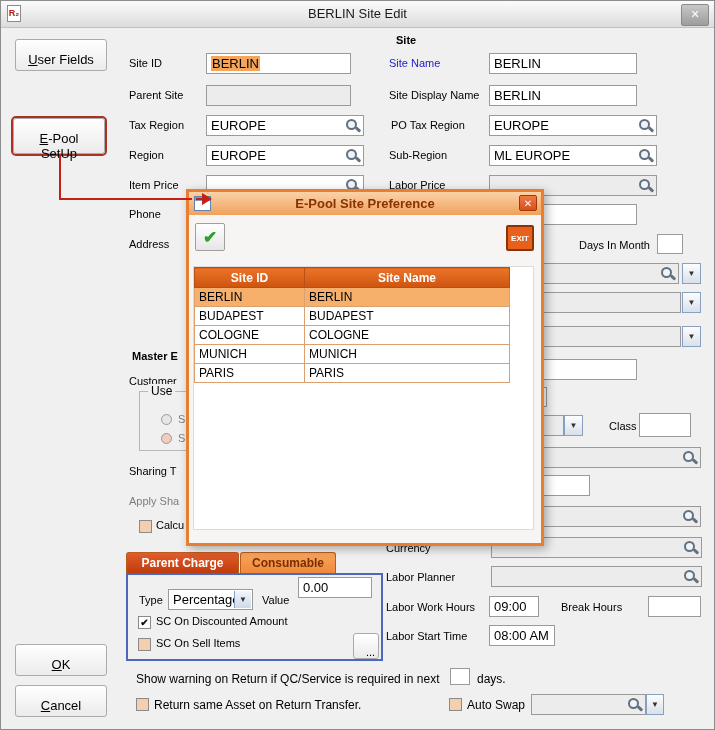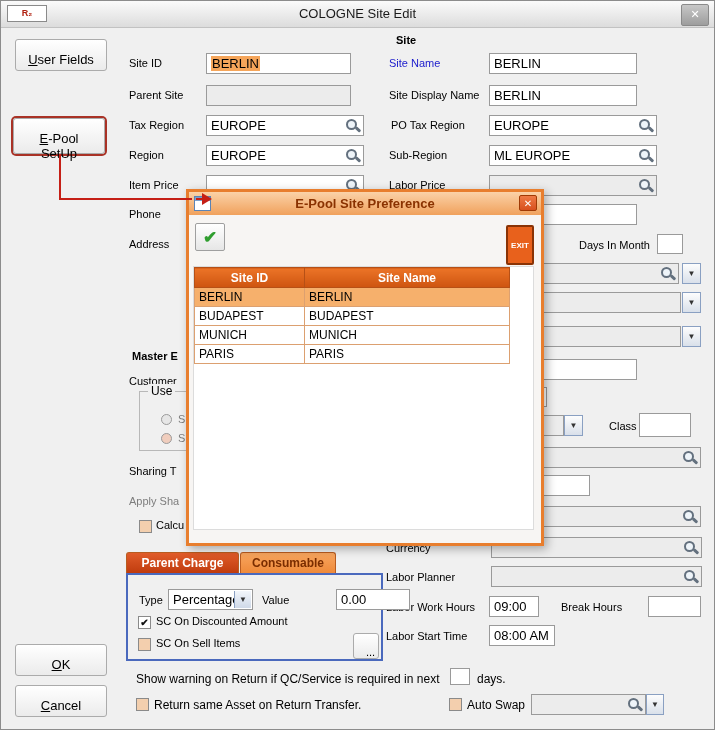--- a/index.html
+++ b/index.html
@@ -1,19 +1,19 @@
 <!DOCTYPE html>
 <html><head>
 <meta charset="utf-8">
 <style>
   html,body{margin:0;padding:0;background:#d8d8d8;font-family:"Liberation Sans",sans-serif;}
   .win{position:relative;width:715px;height:730px;background:#f0f0f0;border:1px solid #8c8c8c;box-sizing:border-box;overflow:hidden;}
   
   .titlebar{position:absolute;left:0;top:0;width:100%;height:26px;background:linear-gradient(#fbfbfb,#dcdcdc);border-bottom:1px solid #c2c2c2;}
-  .app-icon{position:absolute;left:6px;top:4px;width:40px;height:17px;background:#fff;border:1px solid #8a8a8a;box-sizing:border-box;font-size:9px;font-weight:bold;color:#b02010;text-align:center;line-height:15px;}
+  .app-icon{position:absolute;left:6px;top:4px;width:14px;height:17px;background:#fff;border:1px solid #8a8a8a;box-sizing:border-box;font-size:9px;font-weight:bold;color:#b02010;text-align:center;line-height:15px;}
   .title-text{position:absolute;left:0;right:0;top:0;text-align:center;line-height:26px;font-size:13px;color:#1a1a1a;}
   .close-main{position:absolute;right:5px;top:3px;width:26px;height:20px;background:linear-gradient(#c7c7c7,#9d9d9d);border:1px solid #8a8a8a;border-radius:2px;color:#fff;font-size:11px;text-align:center;line-height:18px;}
   
   .lbl{position:absolute;font-size:11px;color:#000;white-space:nowrap;}
   .lbl.bold{font-weight:bold;}
   .lbl.blue{color:#1a1acc;}
   .lbl.dim{color:#7d7d7d;}
   .lbl.sm{font-size:12px;}
   .fld{position:absolute;box-sizing:border-box;background:#fff;border:1px solid #9a9a9a;font-family:"Liberation Sans",sans-serif;font-size:13px;padding:1px 4px;color:#000;}
   div.fld{line-height:17px;}
@@ -44,35 +44,35 @@
   .conn-dash{position:absolute;border-top:2px dashed #c51f16;height:0;z-index:60;}
   .conn-arrow{position:absolute;width:0;height:0;border-left:10px solid #c51f16;border-top:6px solid transparent;border-bottom:6px solid transparent;z-index:60;}
   
   .popup{position:absolute;left:185px;top:188px;width:358px;height:357px;border:3px solid #e87e2e;background:#f7f5f3;box-sizing:border-box;z-index:40;box-shadow:3px 3px 9px rgba(0,0,0,.3);}
   .pp-titlebar{position:absolute;left:0;top:0;right:0;height:23px;background:linear-gradient(#fbd2a8,#f0a15c);}
   .pp-title{position:absolute;left:0;right:0;top:0;text-align:center;line-height:23px;font-size:13px;font-weight:bold;color:#8a3200;}
   .pp-icon{position:absolute;left:5px;top:4px;width:17px;height:15px;background:#fff;border:1px solid #5b83b5;box-sizing:border-box;}
   .pp-icon::before{content:"";position:absolute;left:0;top:0;right:0;height:4px;background:#7aa0cc;}
   .pp-close{position:absolute;right:4px;top:3px;width:18px;height:16px;background:linear-gradient(#ee7a45,#d8501e);border:1px solid #a03a05;border-radius:2px;color:#fff;font-size:10px;text-align:center;line-height:15px;box-sizing:border-box;}
   .pp-check{position:absolute;left:6px;top:31px;width:30px;height:28px;background:linear-gradient(#ffffff,#e6e6e6);border:1px solid #9f9f9f;border-radius:2px;color:#2f9e2f;font-size:17px;font-weight:bold;padding:0;}
-  .pp-exit{position:absolute;left:317px;top:33px;width:28px;height:40px;background:#e8611c;border:2px solid #8a3305;border-radius:2px;color:#fff;font-size:8px;font-weight:bold;padding:0;}
+  .pp-exit{position:absolute;left:317px;top:33px;width:28px;height:26px;background:#e8611c;border:2px solid #8a3305;border-radius:2px;color:#fff;font-size:8px;font-weight:bold;padding:0;}
   .pp-viewport{position:absolute;left:4px;top:74px;width:341px;height:264px;background:#fff;border:1px solid #dcdcdc;box-sizing:border-box;overflow:hidden;}
   .pp-table{border-collapse:collapse;font-size:12px;table-layout:fixed;}
   .pp-table th{height:19px;background:linear-gradient(#ec7427,#cd5410);color:#fff;font-weight:bold;border:1px solid #b65016;text-align:center;padding:0;}
   .pp-table td{height:18px;border:1px solid #dca070;padding:0 4px;background:#fff;overflow:hidden;white-space:nowrap;}
   .pp-table tr.selected td{background:#f6b06c;}
 </style>
 </head>
 <body>
 
 <div class="win">
 
   <div class="titlebar">
     <span class="app-icon">R₂</span>
-    <span class="title-text">COLOGNE Site Edit</span>
+    <span class="title-text">BERLIN Site Edit</span>
     <span class="close-main">✕</span>
   </div>
 
   <button class="btn" style="left:14px;top:38px;width:92px;height:32px"><u>U</u>ser Fields</button>
   <button class="btn epool" style="left:12px;top:117px;width:92px;height:36px"><u>E</u>-Pool SetUp</button>
   <button class="btn" style="left:14px;top:643px;width:92px;height:32px"><u>O</u>K</button>
   <button class="btn" style="left:14px;top:684px;width:92px;height:32px"><u>C</u>ancel</button>
 
   <div class="conn" style="left:58px;top:153px;width:2px;height:46px"></div>
   <div class="conn" style="left:58px;top:197px;width:127px;height:2px"></div>
@@ -204,21 +204,21 @@
   <div class="tab active" style="left:125px;top:551px;width:113px;height:21px">Parent Charge</div>
   <div class="tab" style="left:239px;top:551px;width:96px;height:21px">Consumable</div>
   <div class="sc-panel" style="left:125px;top:572px;width:257px;height:88px"></div>
 
   <span class="lbl" style="left:138px;top:593px">Type</span>
   <div class="fld" style="left:167px;top:588px;width:85px;height:21px;padding-right:18px">
     <span>Percentage</span>
     <span class="dd-in">▼</span>
   </div>
   <span class="lbl" style="left:261px;top:593px">Value</span>
-  <input class="fld" style="left: 297px; top: 588px; width: 74px; height: 21px; margin-left: 38px;" readonly="" value="0.00">
+  <input class="fld" style="left: 297px; top: 576px; width: 74px; height: 21px;" readonly="" value="0.00">
 
   <span class="cb" style="left:137px;top:615px">✔</span>
   <span class="lbl" style="left:155px;top:614px">SC On Discounted Amount</span>
   <span class="cb tan" style="left:137px;top:637px"></span>
   <span class="lbl" style="left:155px;top:636px">SC On Sell Items</span>
   <button class="btn" style="left:352px;top:632px;width:22px;height:19px;font-size:11px">...</button>
 
   <span class="lbl sm" style="left:135px;top:671px">Show warning on Return if QC/Service is required in next</span>
   <input class="fld" style="left: 449px; top: 667px; width: 20px; height: 17px;" readonly="">
   <span class="lbl sm" style="left:476px;top:671px">days.</span>
@@ -255,20 +255,24 @@
         <tbody>
           <tr class="selected">
             <td>BERLIN</td>
             <td>BERLIN</td>
           </tr>
           <tr>
             <td>BUDAPEST</td>
             <td>BUDAPEST</td>
           </tr>
           <tr>
+            <td>COLOGNE</td>
+            <td>COLOGNE</td>
+          </tr>
+          <tr>
             <td>MUNICH</td>
             <td>MUNICH</td>
           </tr>
           <tr>
             <td>PARIS</td>
             <td>PARIS</td>
           </tr>
         </tbody>
       </table>
     </div>

